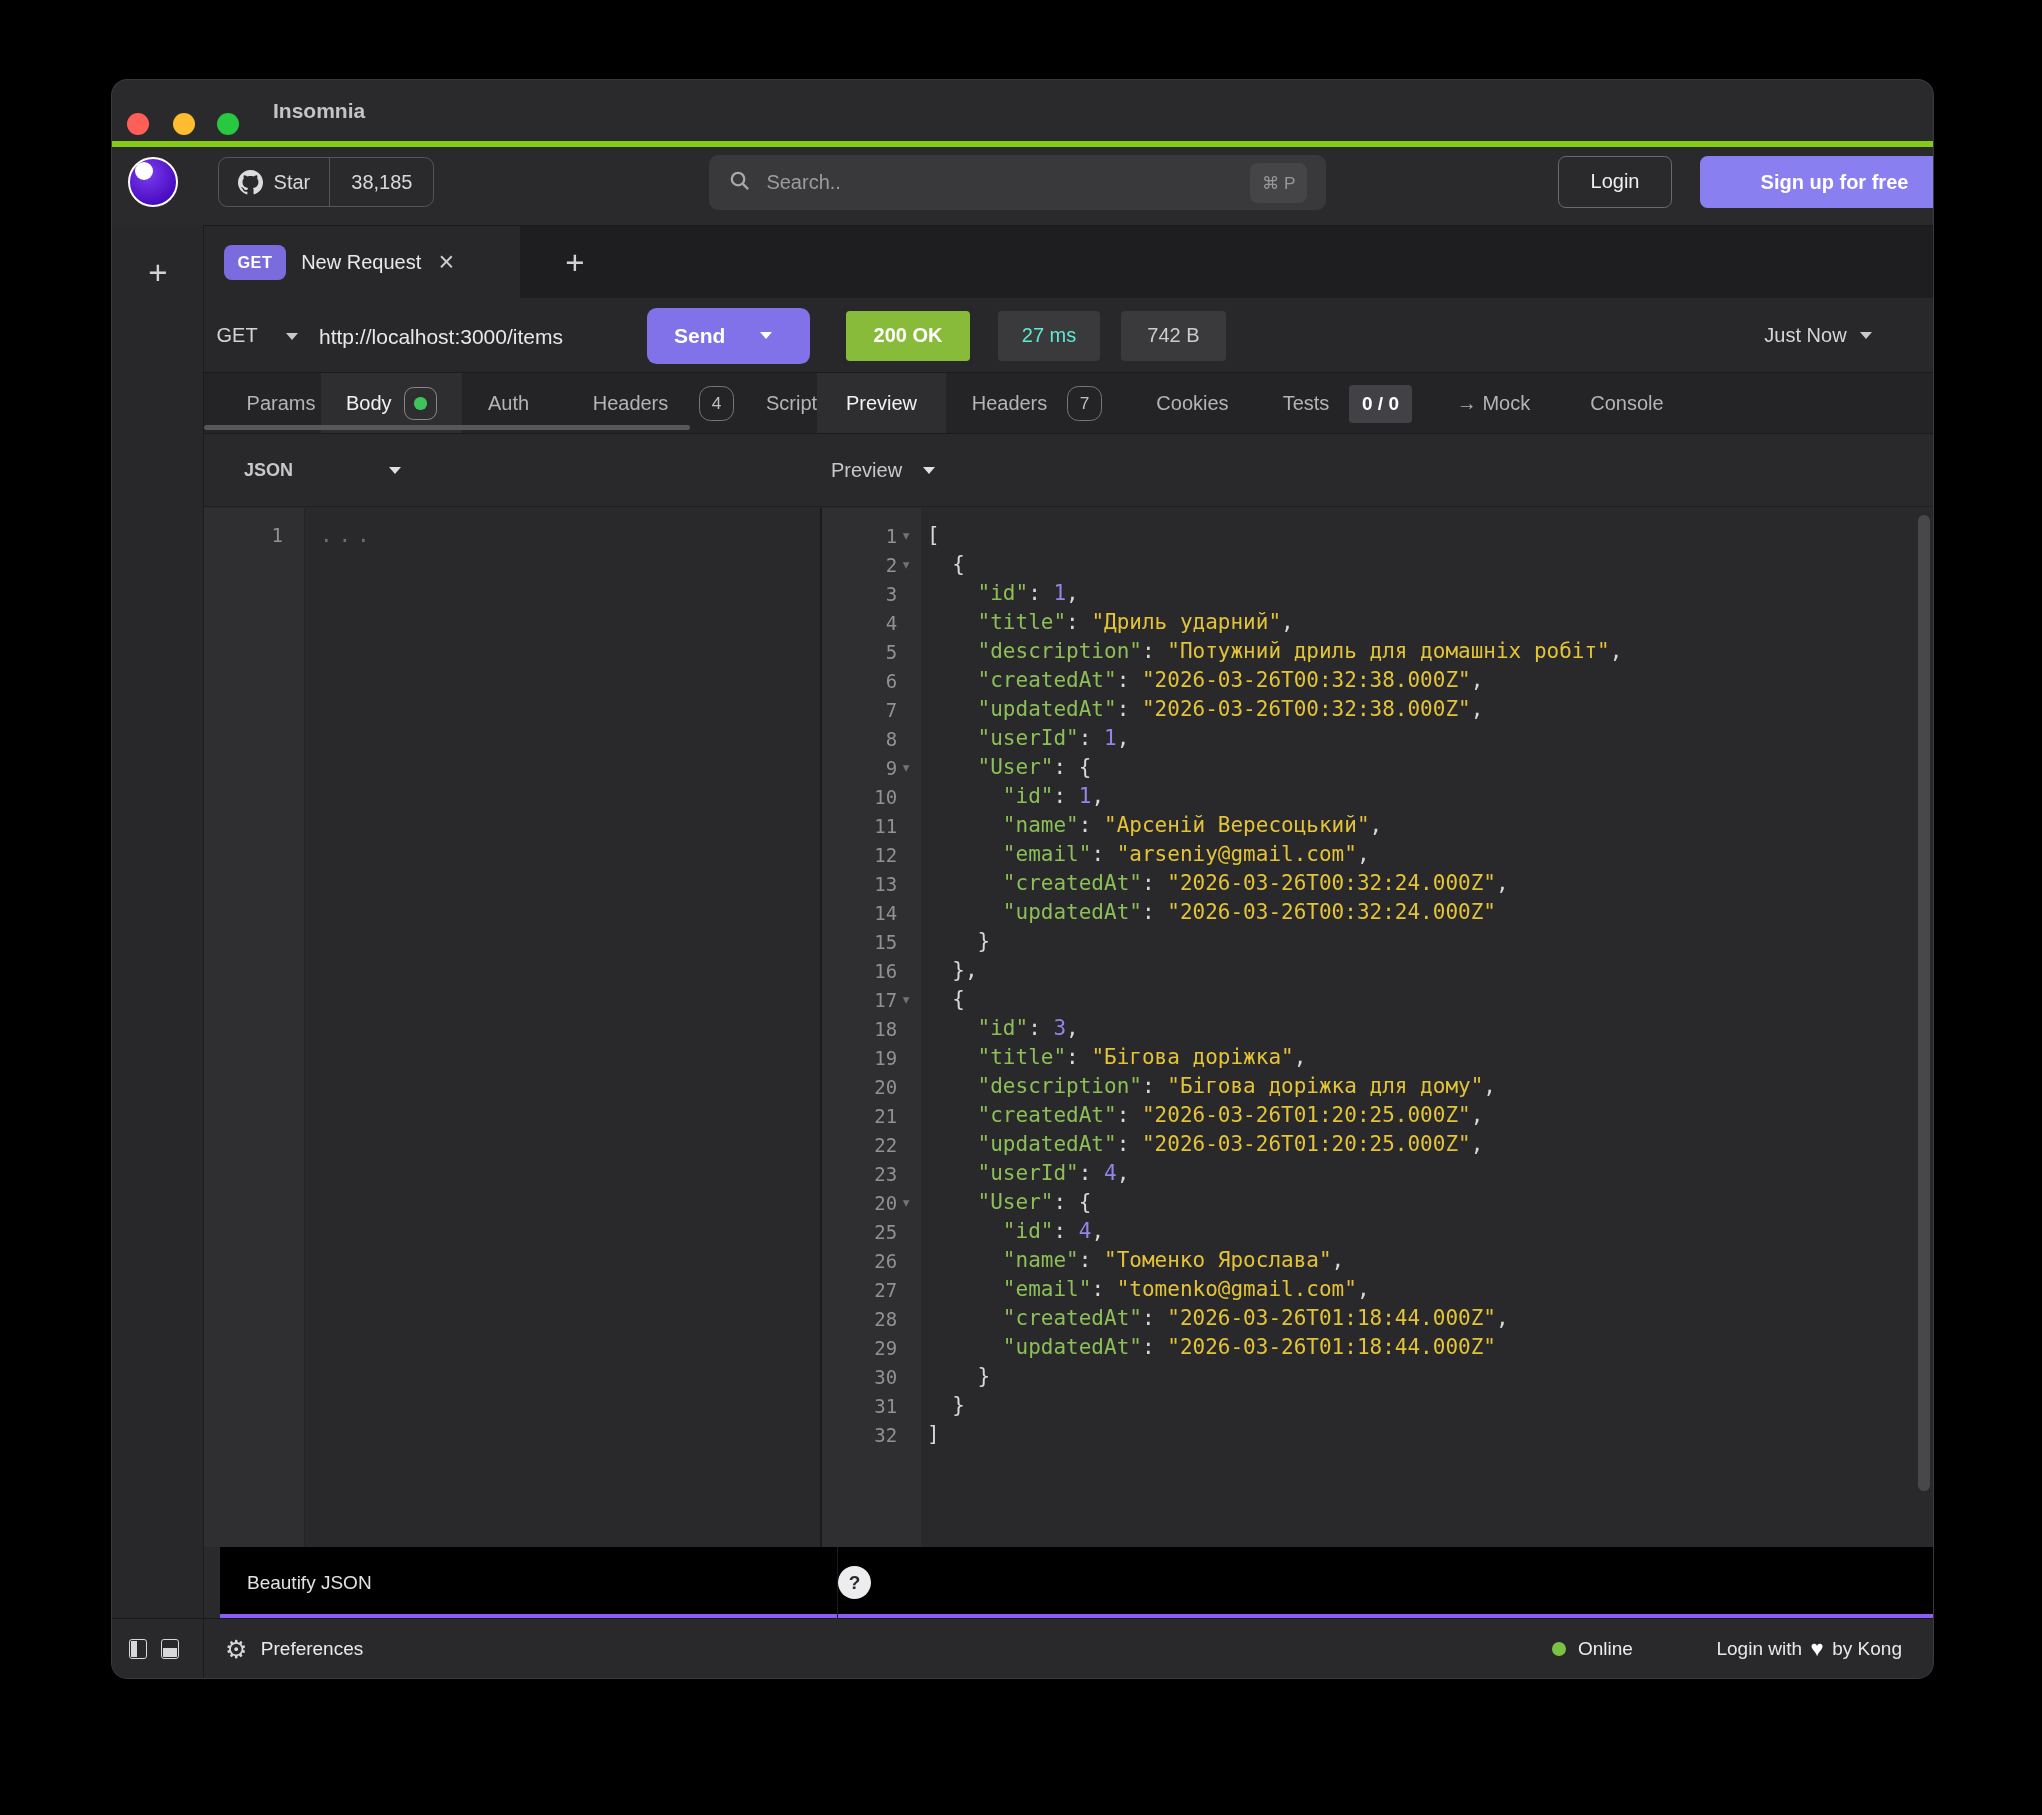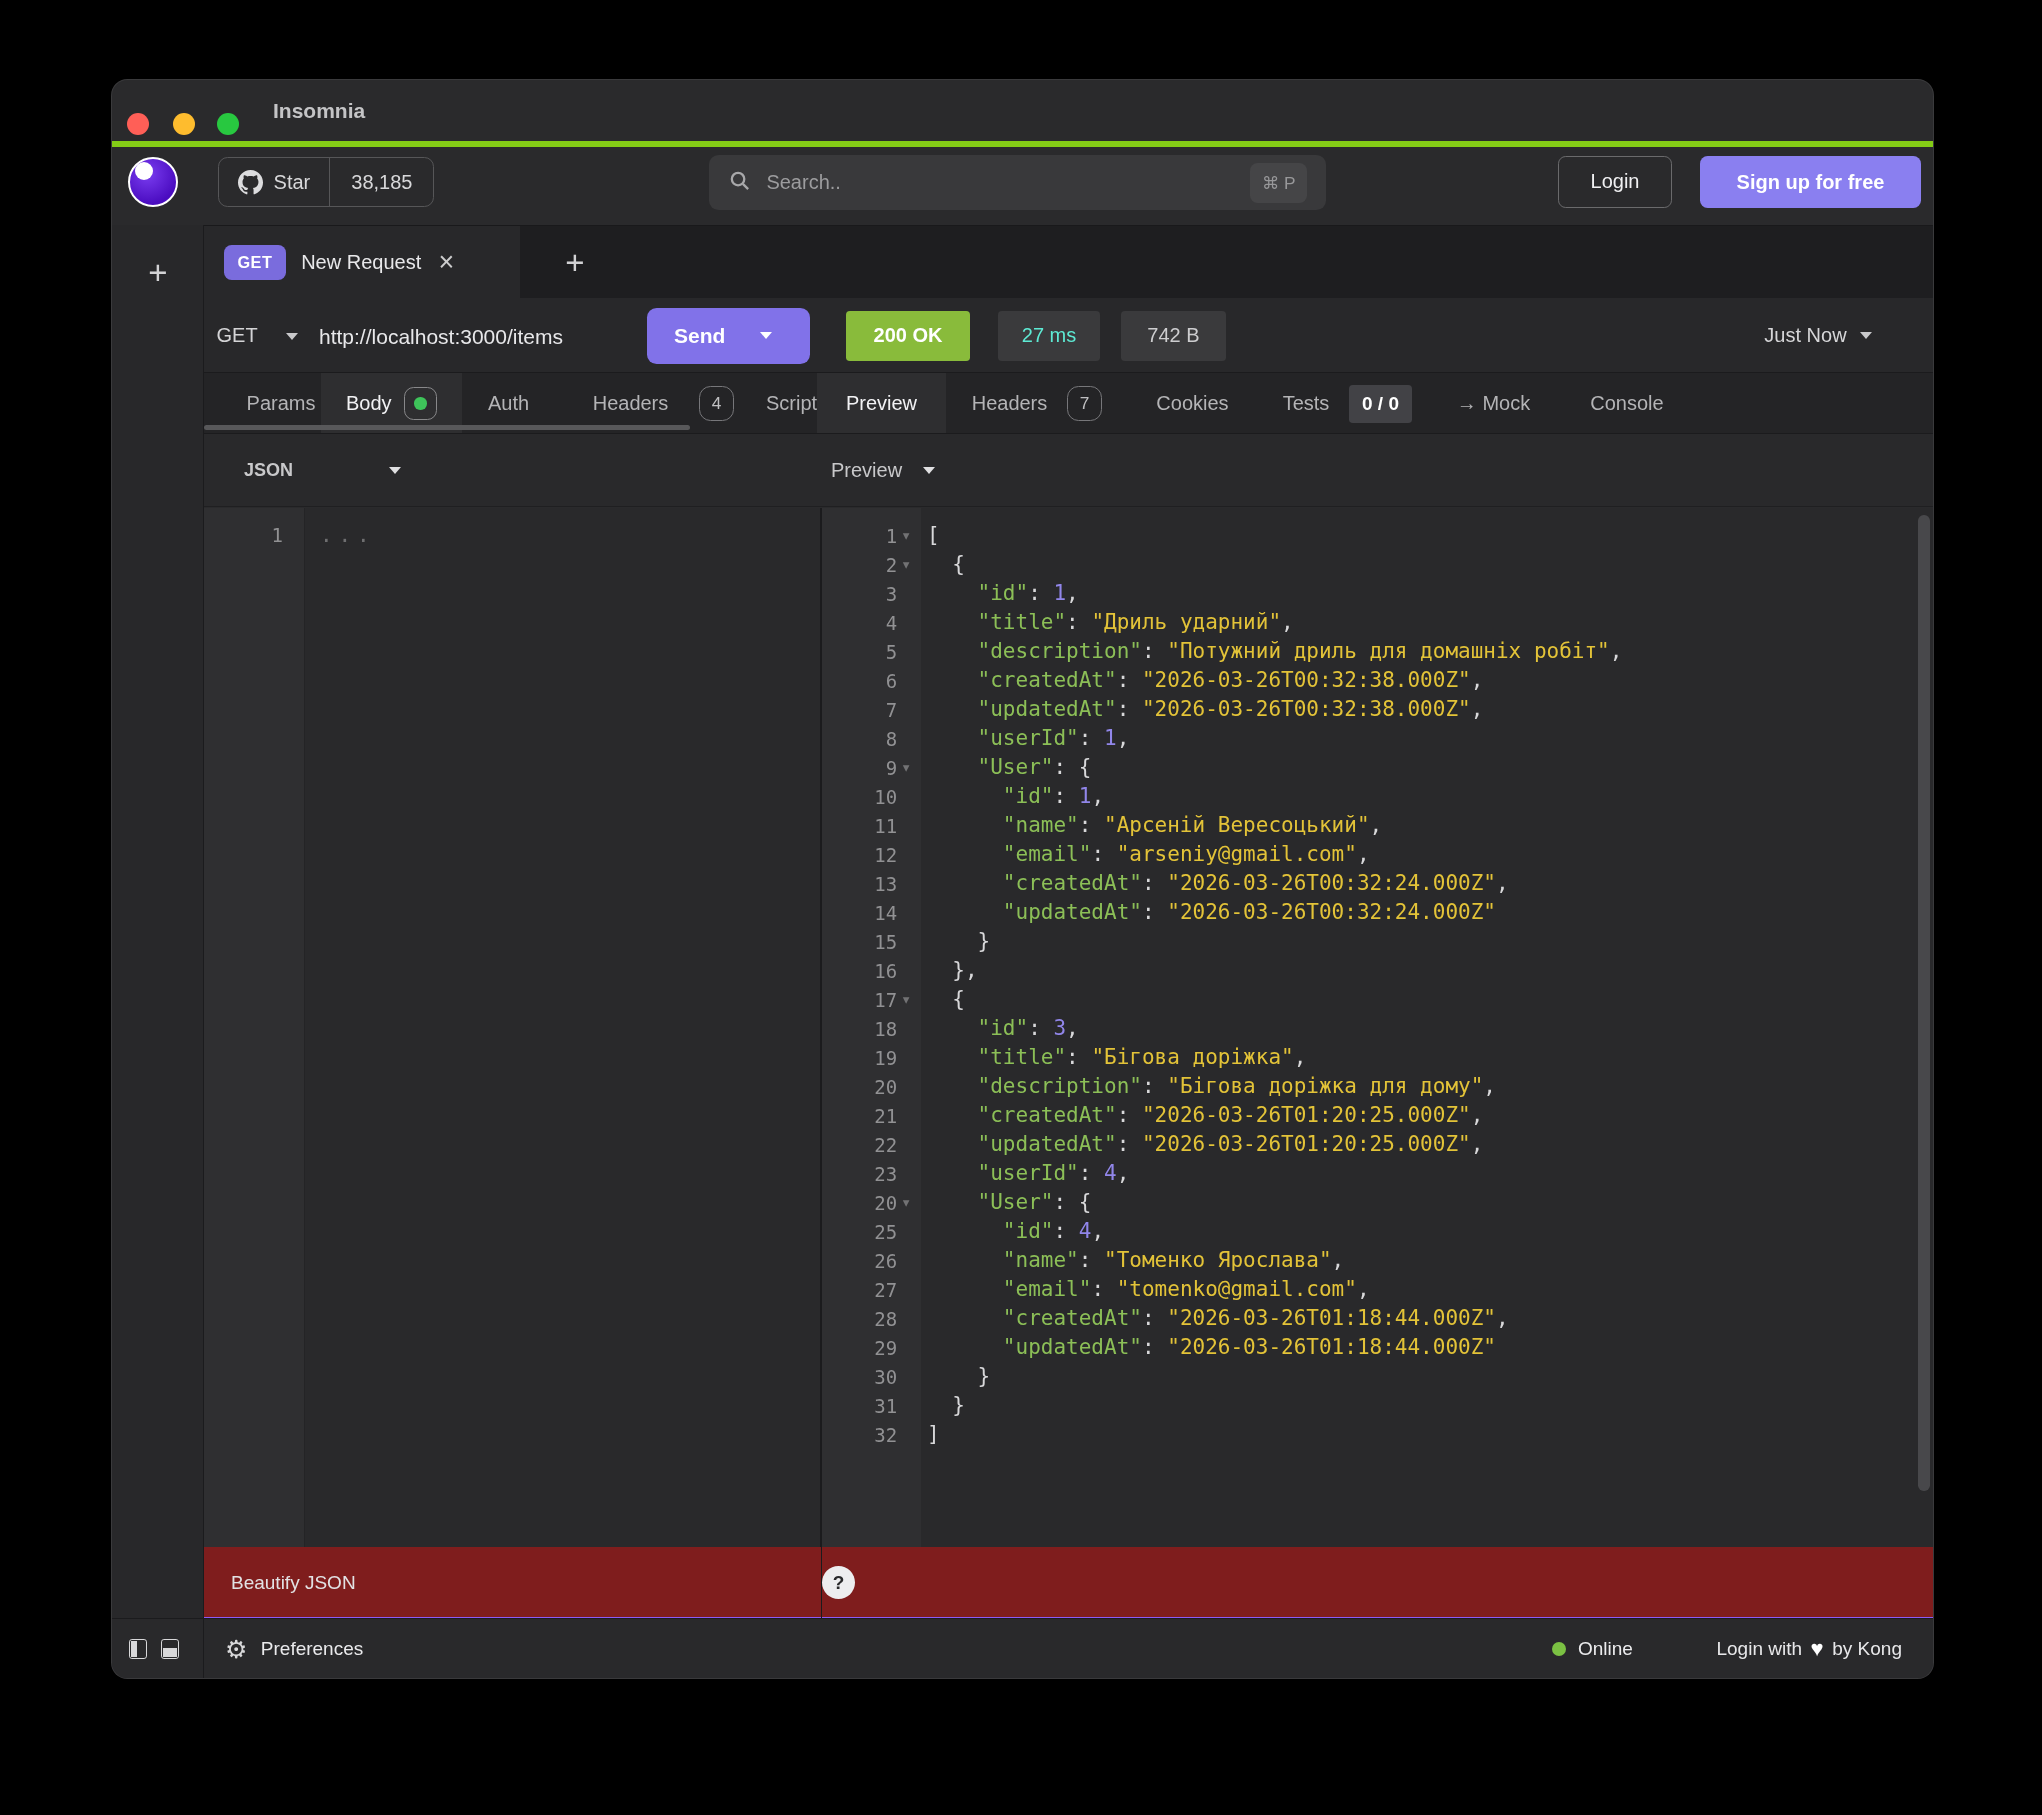--- a/index.html
+++ b/index.html
@@ -38,21 +38,21 @@
   .search input{flex:1;background:transparent;border:none;outline:none;color:#7dd3fc;
         font-size:20px;margin-left:13.4px;font-family:"Liberation Sans",sans-serif;}
   .search input::placeholder{color:#9c9c9e;}
   .kbd{background:#454547;border-radius:7.7px;height:40px;line-height:40px;padding:0 11.5px;
         color:#98989a;font-size:17.3px;}
   .login{position:absolute;left:1446px;top:15.4px;width:114px;height:52px;box-sizing:border-box;
         border:1.9px solid #6a6a6c;border-radius:7.7px;background:transparent;color:#f0f0f2;
         font-size:20px;text-align:center;line-height:48px;cursor:pointer;}
   .signup{position:absolute;left:1588px;top:15.4px;width:221px;height:52px;background:#8a7ff0;
         border-radius:7.7px;color:#fff;font-size:20px;font-weight:bold;text-align:center;
-        line-height:52px;cursor:pointer;}
+        line-height:52px;cursor:pointer;padding-left:24px;}
 
   
   .tabbar{position:absolute;left:0;top:145px;width:100%;height:73px;background:#1e1e20;
         border-top:1px solid #19191b;box-sizing:border-box;}
   .tab-active{position:absolute;left:92px;top:0;width:316px;height:73px;background:#28282a;
         display:flex;align-items:center;}
   .method-badge{margin-left:20px;background:#7a6cdd;color:#fff;font-size:16.3px;font-weight:bold;
         border-radius:7.7px;padding:7.7px 13.4px;letter-spacing:0.5px;}
   .tab-title{margin-left:15.4px;font-size:20px;color:#e8e8ea;}
   .tab-close{margin-left:17.3px;color:#cccccd;font-size:27px;line-height:19px;cursor:pointer;}
@@ -143,22 +143,22 @@
   .cl{height:29px;line-height:29px;font-size:21px;white-space:pre;
       font-family:"DejaVu Sans Mono",monospace;}
   .tk-p{color:#d8d8da;}
   .tk-k{color:#8cbf57;}
   .tk-s{color:#e3c338;}
   .tk-n{color:#9186ea;}
   .vscroll{position:absolute;left:1714px;top:6.7px;width:11.5px;height:976px;background:#48484b;
         border-radius:5.8px;cursor:pointer;}
 
   
-  .actionbar{position:absolute;left:92px;top:1467px;width:1729px;height:71px;background:#7f1d1d;
-        border-bottom:1px solid #8b5cf6;box-sizing:border-box;}
+  .actionbar{position:absolute;left:108px;top:1467px;width:1729px;height:71px;background:#000000;
+        border-bottom:4px solid #8b5cf6;box-sizing:border-box;}
   .beautify{position:absolute;left:27px;top:0;height:71px;line-height:71px;font-size:19px;
         color:#e2e2e4;cursor:pointer;}
   .filterwrap{position:absolute;left:617px;top:0;width:1112px;height:71px;border-left:1.9px solid #1b1b1d;
         box-sizing:border-box;display:flex;align-items:center;}
   .filterwrap input{flex:1;margin-left:25px;background:transparent;border:none;outline:none;
         color:#cfcfd1;font-size:19px;font-family:"DejaVu Sans Mono",monospace;}
   .filterwrap input::placeholder{color:#74747a;}
   .helpdot{width:33px;height:33px;border-radius:50%;background:#ededef;color:#29292b;font-weight:bold;
         font-size:19px;display:flex;align-items:center;justify-content:center;margin-right:23px;cursor:pointer;}
 

